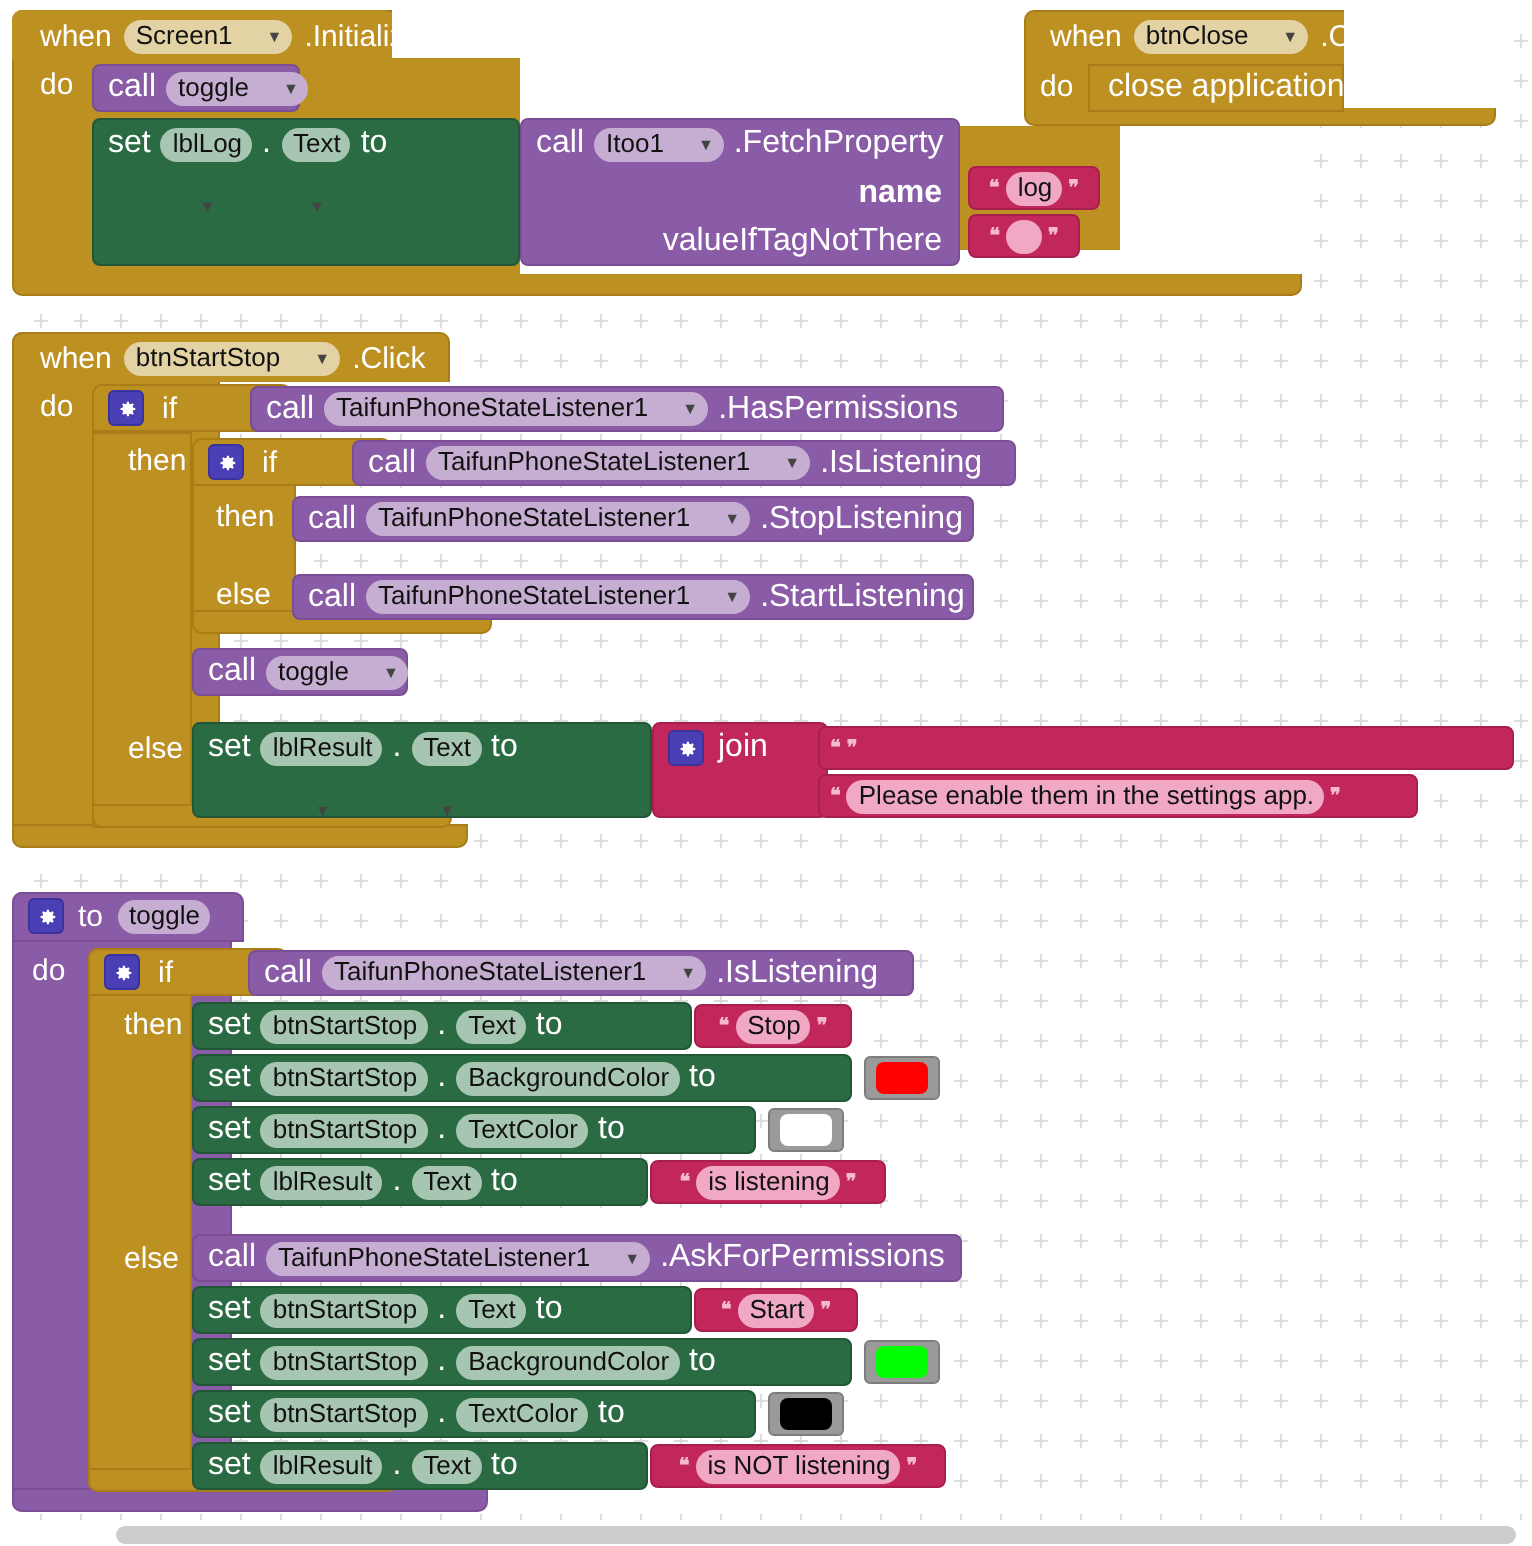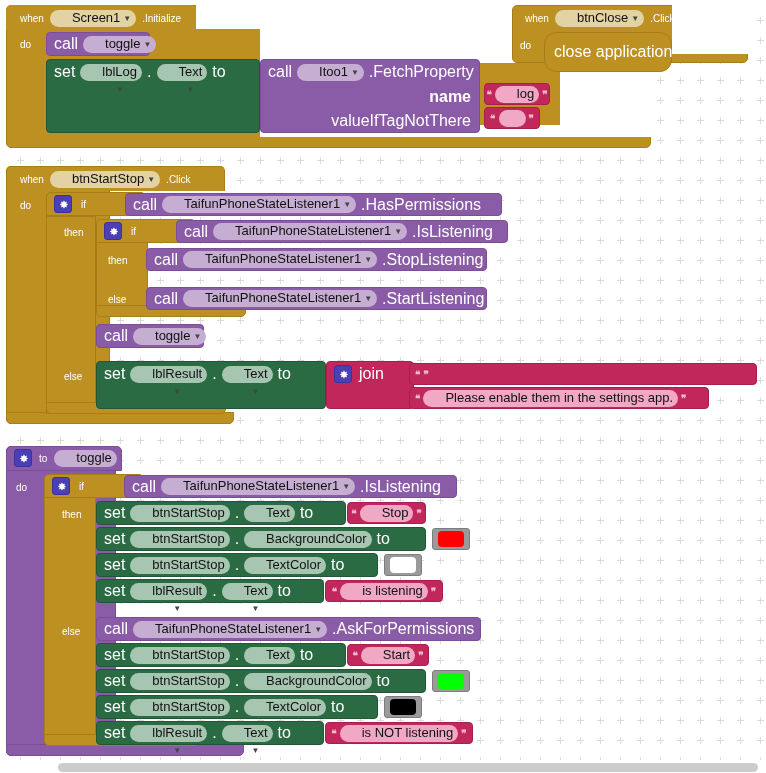--- a/index.html
+++ b/index.html
@@ -28,42 +28,42 @@
       repeating-linear-gradient(to right, #fff 0px, #fff 13px, transparent 13px, transparent 20px),
       repeating-linear-gradient(to bottom, #fff 0px, #fff 13px, transparent 13px, transparent 20px);
     background-position:4px 0px, 0px 4px;
     pointer-events:none;
   }
   .blocks-layer{position:absolute;left:0;top:0;width:766px;height:773px;}
 
   
   .blk{position:absolute;box-sizing:border-box;}
   .txt{white-space:nowrap;font-size:16px;color:#ffffff;line-height:1;}
-  .lbl{white-space:nowrap;font-size:10px;color:#ffffff;}
+  .lbl{white-space:nowrap;font-size:15px;color:#ffffff;}
 
   
   .gold{background:#bd9022;border:1px solid #a87d18;}
   
   .purple{background:#8a5ba6;border:1px solid #7a4d95;}
   
   .green{background:#2a6b43;border:1px solid #215637;}
   
   .magenta{background:#c2275c;border:1px solid #a81e4e;}
   
   .gear{
     width:16px;height:16px;border-radius:3px;background:#4a3fb5;
     display:flex;align-items:center;justify-content:center;
     border:1px solid #3b32a0;
   }
   .gear svg{display:block;}
 
   
   .fld{
-    display:inline-flex;align-items:center;gap:3px;
-    border-radius:9px;padding:1px 5px 2px 22px;
+    display:inline-flex;align-items:center;gap:17px;
+    border-radius:9px;padding:1px 5px 2px 6px;
     font-size:13px;color:#111;line-height:14px;height:17px;
     box-sizing:border-box;white-space:nowrap;
   }
   .fld-green{background:#a7c6b1;flex-direction:column;}
   .fld-purple{background:#c6aed2;justify-content:space-between;}
   .fld-gold{background:#e3d2a4;}
   .fld-pink{background:#f0a8c4;}
   .caret{font-size:8px;color:#444;transform:translateY(1px);}
 
   .quote{color:#f4b8cf;font-size:10px;font-weight:bold;}
@@ -191,21 +191,21 @@
         <span class="fld fld-gold">
           <span>btnClose</span>
           <span class="caret">▼</span>
         </span>
         <span class="lbl">.Click</span>
       </div>
     </div>
     <div class="blk" style="left:520px;top:35px;">
       <span class="lbl">do</span>
     </div>
-    <div class="blk gold" style="left:544px;top:32px;width:128px;height:40px;border-radius:12px;border:1px solid #a87d18;">
+    <div class="blk gold" style="left:544px;top:32px;width:128px;height:24px;border-radius:0;border:1px solid #a87d18;">
       <div class="row" style="padding:0 9px;">
         <span class="txt">close application</span>
       </div>
     </div>
 
     <div class="blk gold" style="left:6px;top:166px;width:104px;height:258px;border-radius:5px 0 0 5px;"></div>
     <div class="blk gold" style="left:6px;top:166px;width:219px;height:25px;border-radius:5px 5px 0 0;border:1px solid #a87d18;border-bottom:none;"></div>
     <div class="blk gold" style="left:6px;top:412px;width:228px;height:12px;border-radius:0 0 5px 5px;"></div>
 
     <div class="blk" style="left:14px;top:168px;height:22px;">

